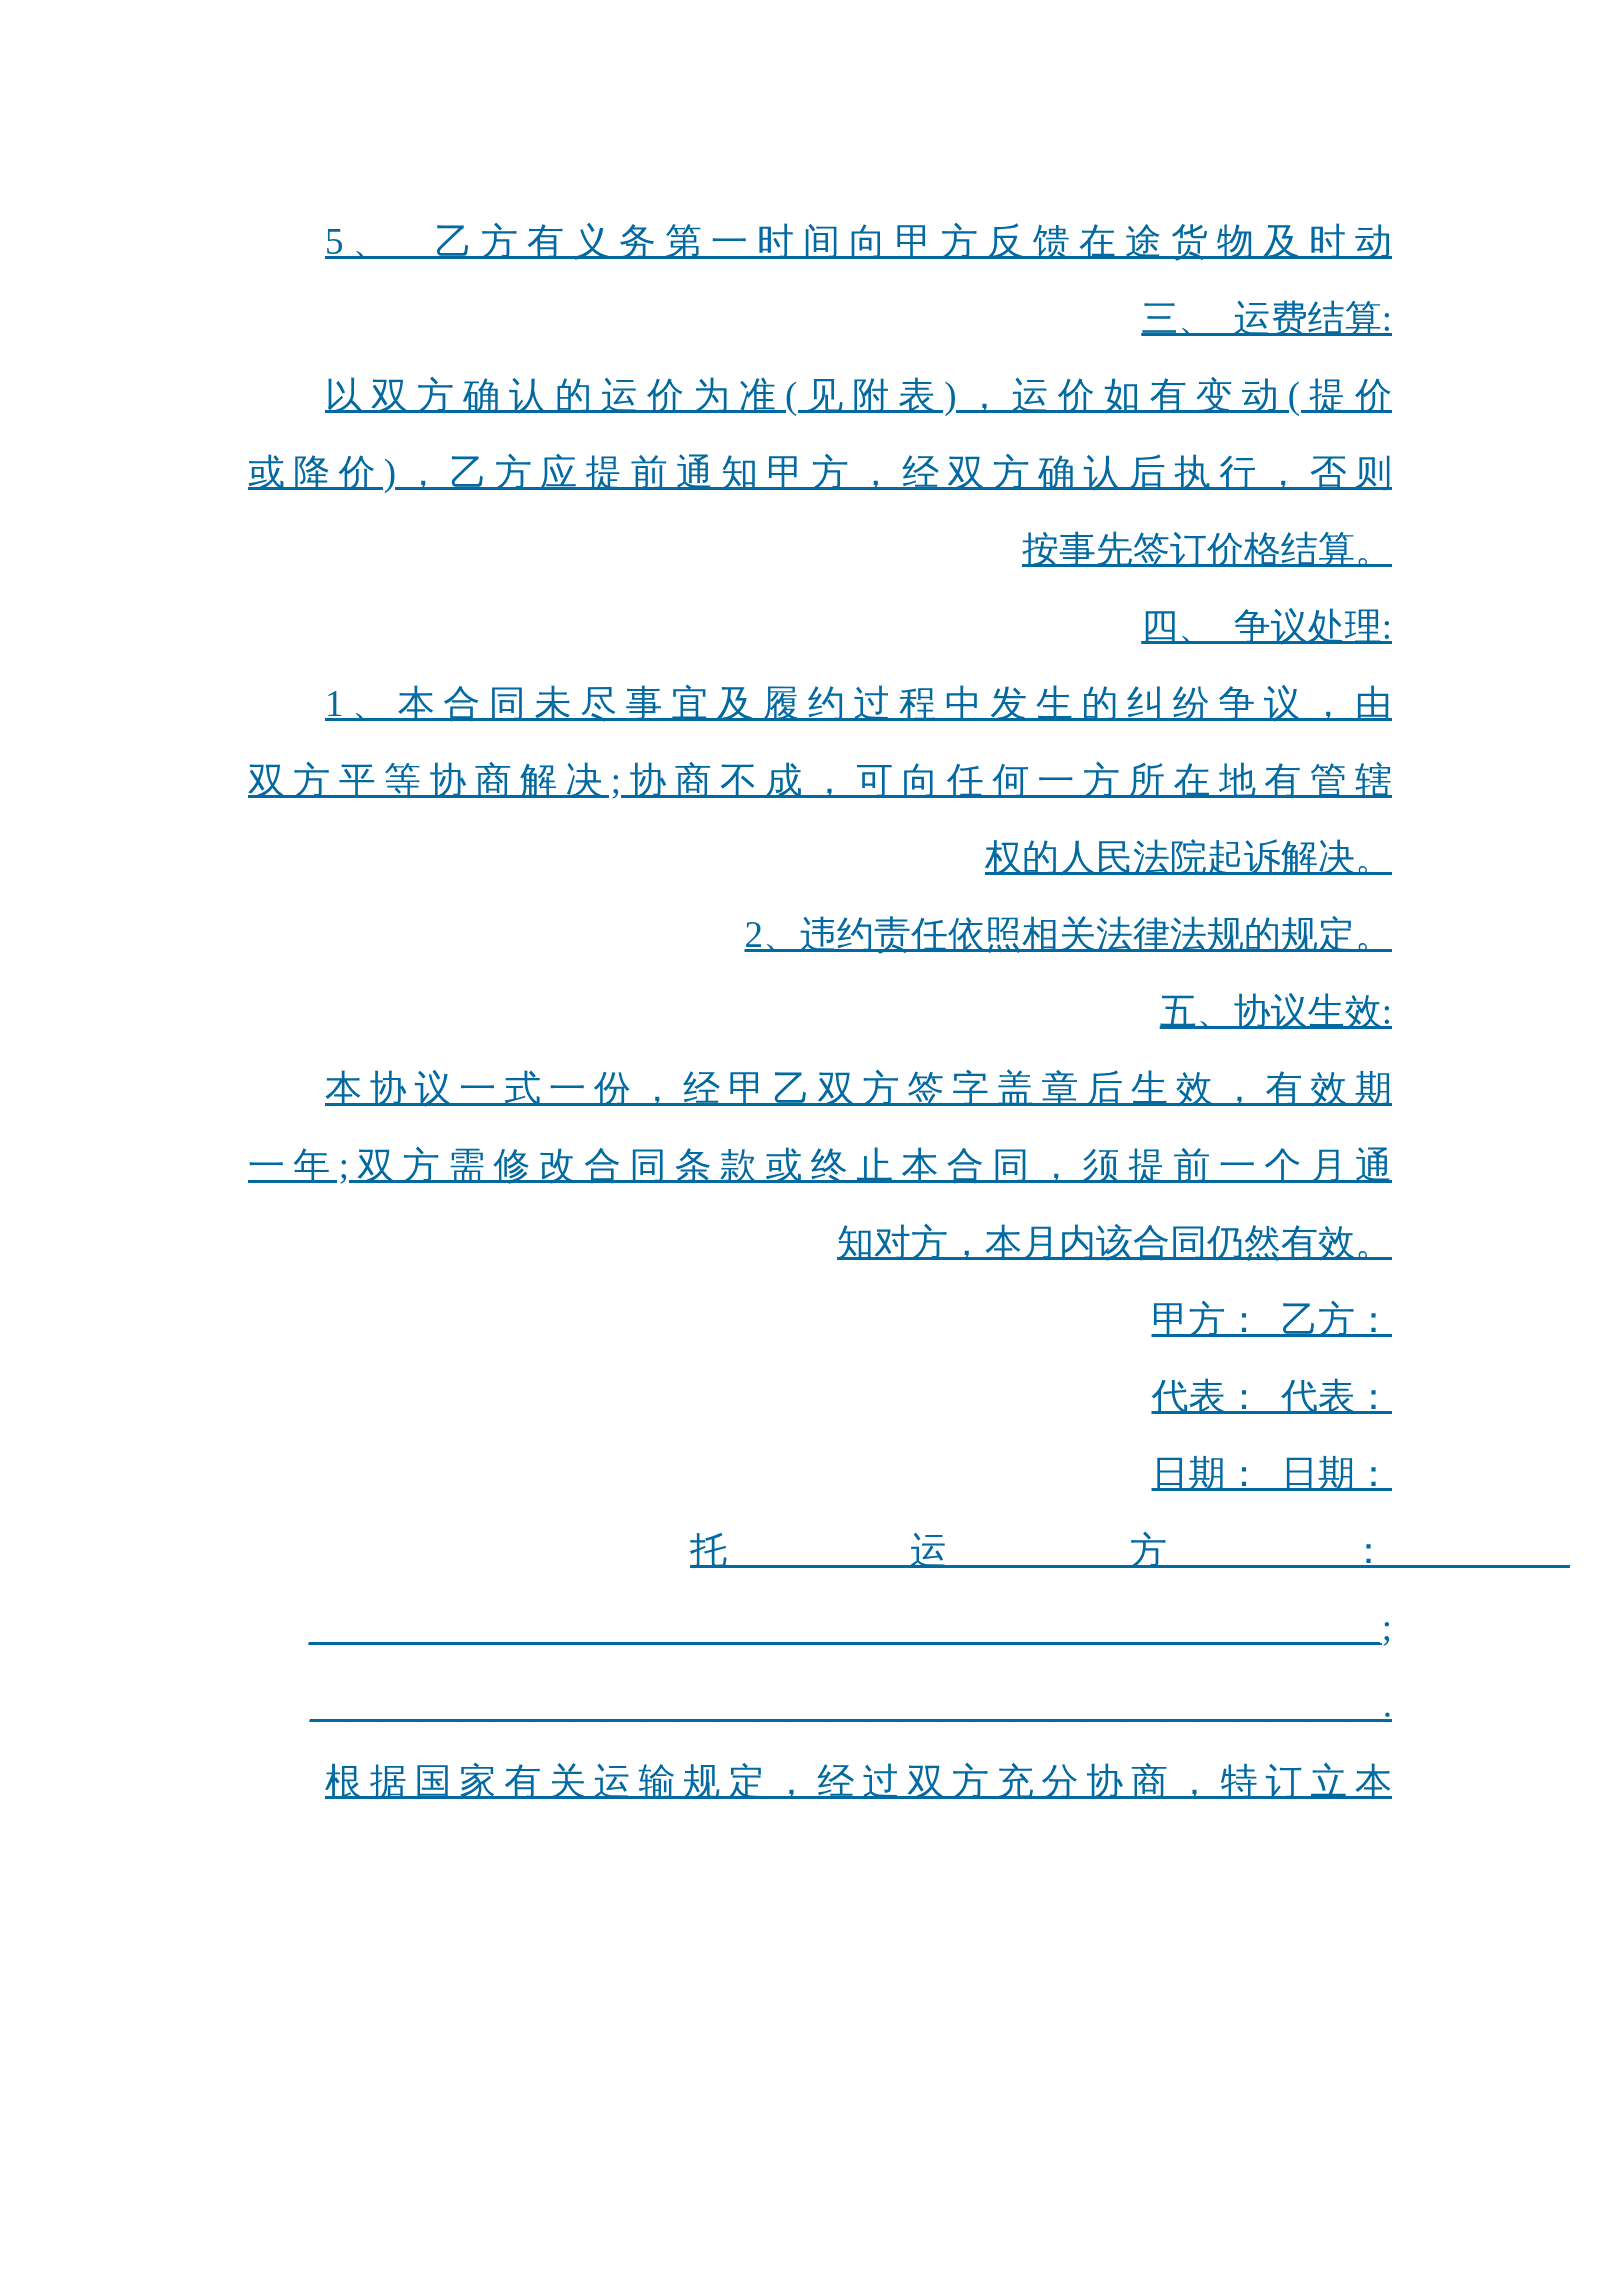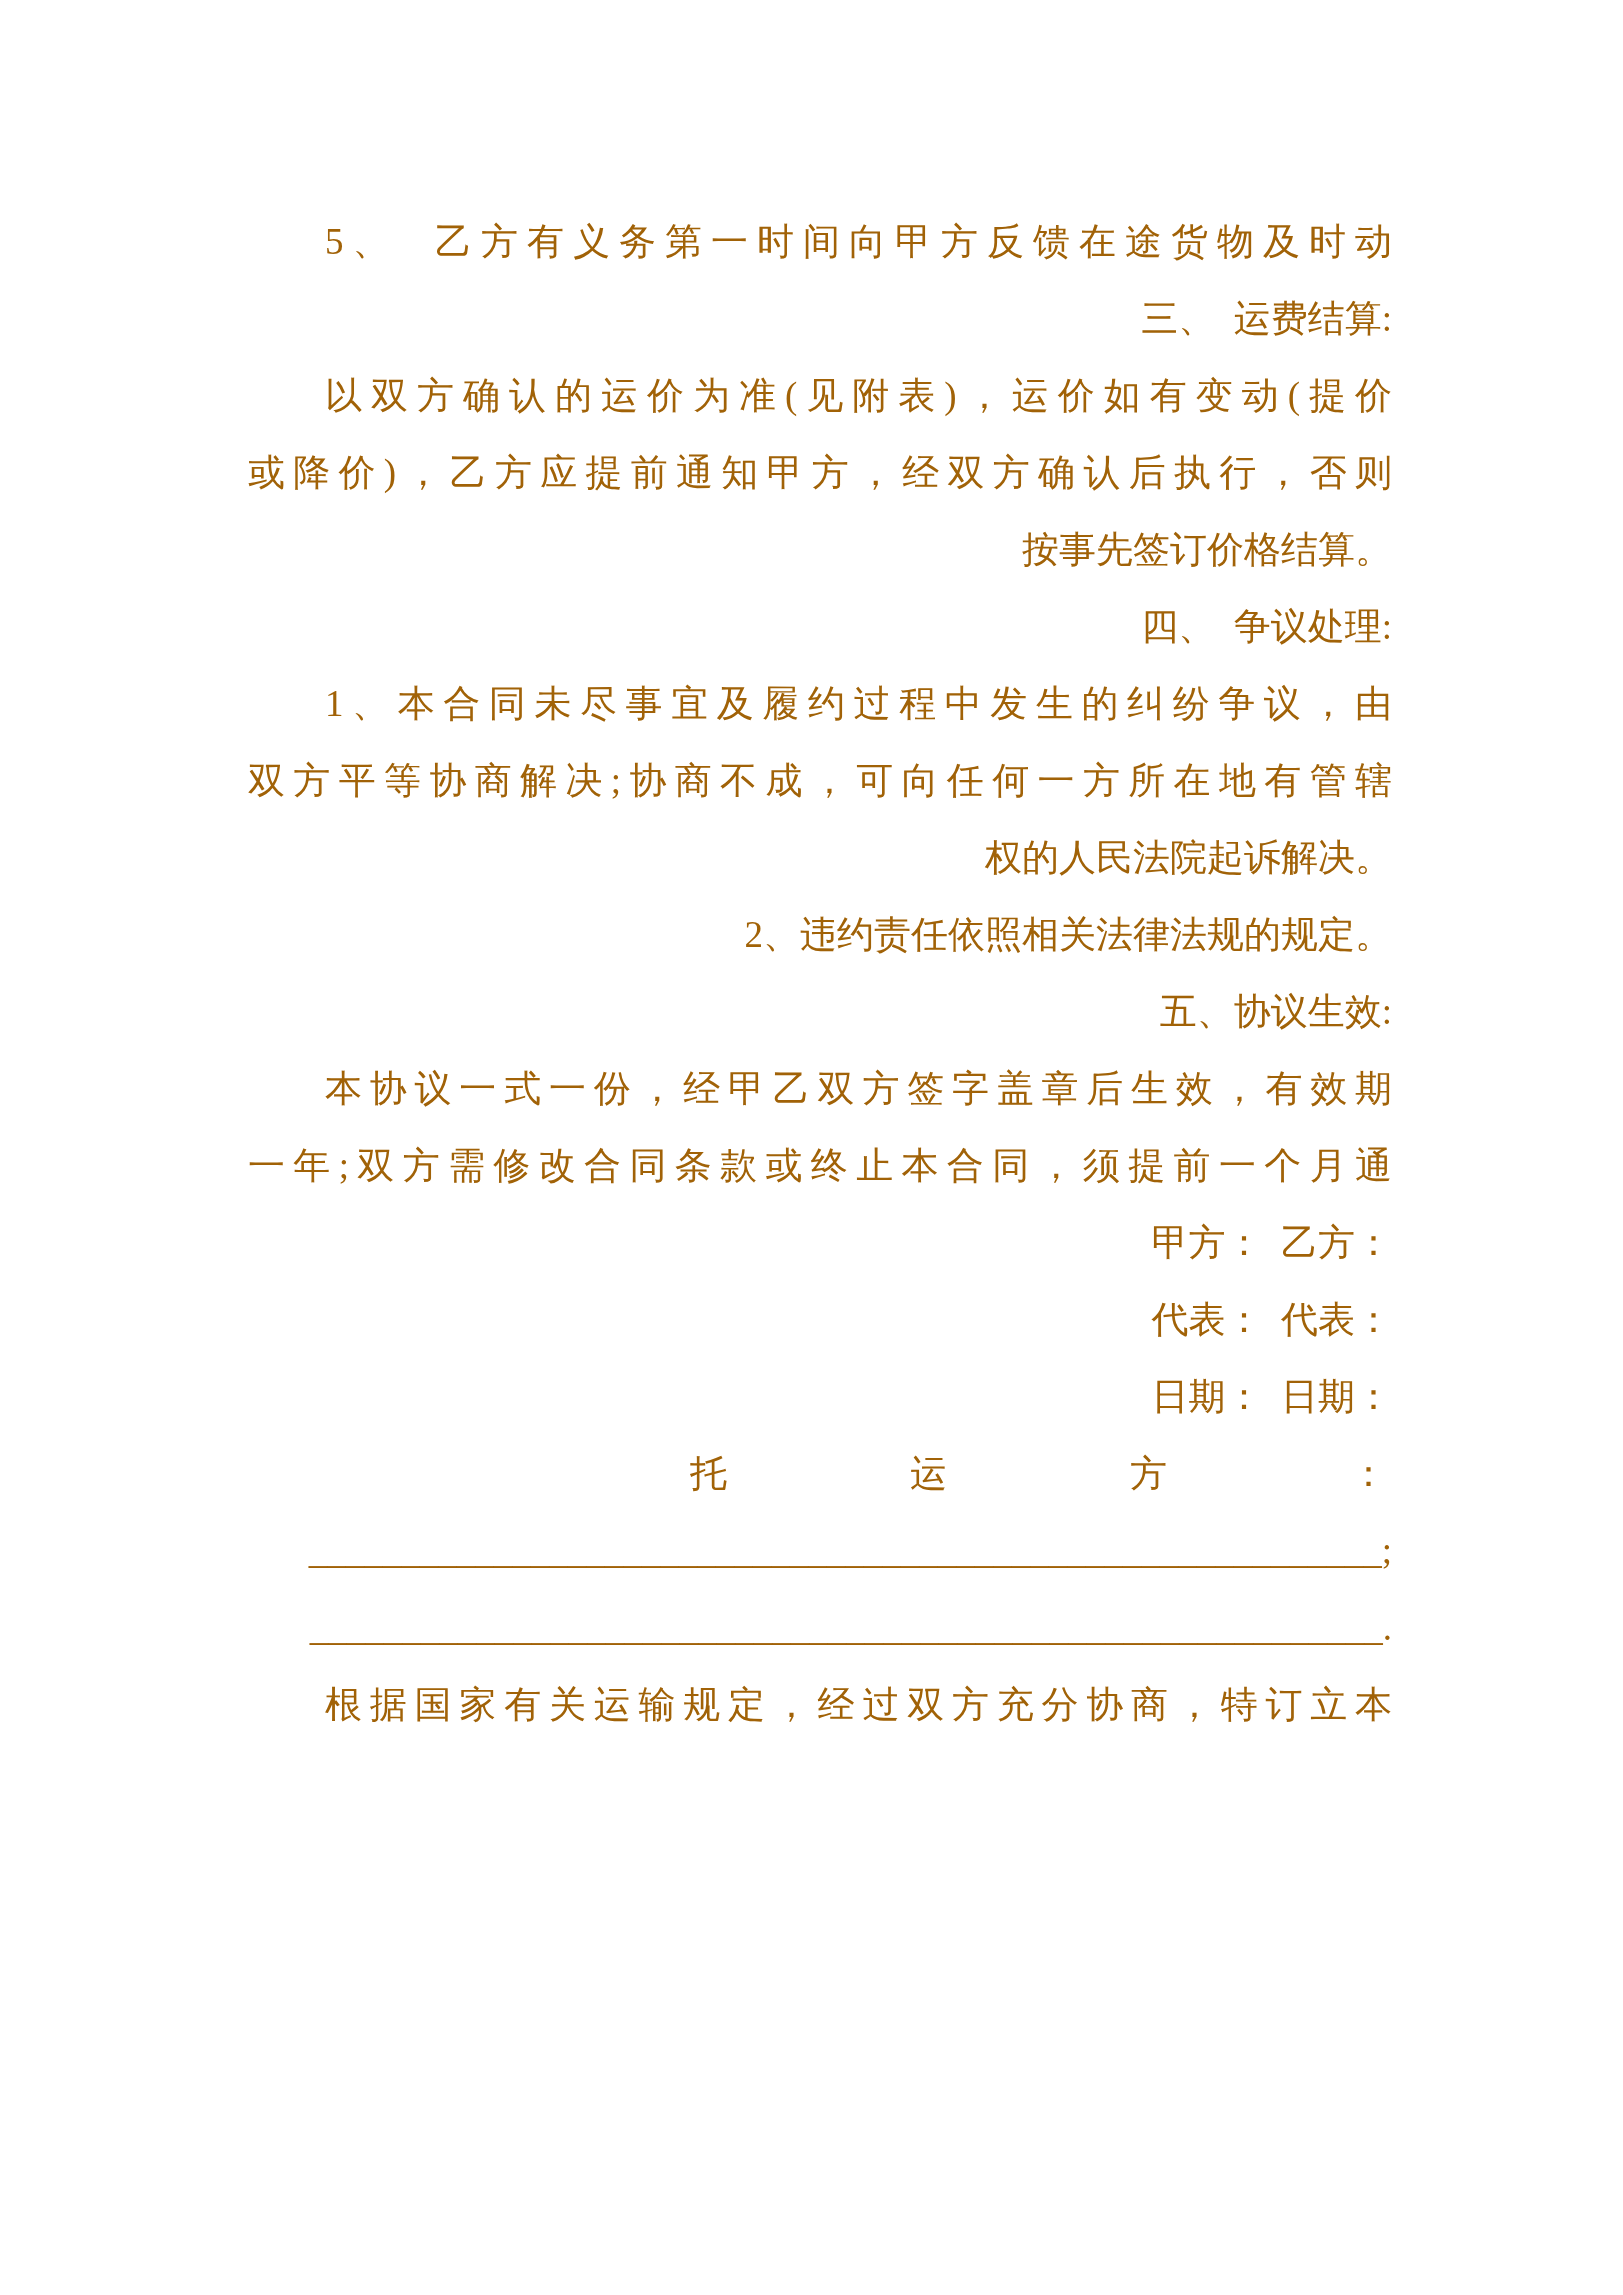--- a/index.html
+++ b/index.html
@@ -12,23 +12,24 @@
     height: 2295px;
     position: relative;
     overflow: hidden;
     font-family: "Liberation Serif", "DejaVu Serif", serif;
   }
   .doc {
     position: absolute;
     left: 248px;
     top: 203px;
     width: 1144px;
-    color: #a16207;
+    color: #0369a1;
     font-size: 37px;
     line-height: 77px;
+    text-decoration: underline;
   }
   .line {
     height: 77px;
     white-space: pre-wrap;
     text-align: right;
   }
   .indent {
     padding-left: 77px;
   }
   .fill {
@@ -56,20 +57,21 @@
   <div class="line fill">或降价)，乙方应提前通知甲方，经双方确认后执行，否则</div>
   <div class="line">按事先签订价格结算。</div>
   <div class="line indent">四、  争议处理:</div>
   <div class="line indent fill">1、本合同未尽事宜及履约过程中发生的纠纷争议，由</div>
   <div class="line fill">双方平等协商解决;协商不成，可向任何一方所在地有管辖</div>
   <div class="line">权的人民法院起诉解决。</div>
   <div class="line indent">2、违约责任依照相关法律法规的规定。</div>
   <div class="line indent">五、协议生效:</div>
   <div class="line indent fill">本协议一式一份，经甲乙双方签字盖章后生效，有效期</div>
   <div class="line fill">一年;双方需修改合同条款或终止本合同，须提前一个月通</div>
+  <div class="line">知对方，本月内该合同仍然有效。</div>
   <div class="line indent">甲方：  乙方：</div>
   <div class="line indent">代表：  代表：</div>
   <div class="line indent">日期：  日期：</div>
   <div class="line spread">托运方：</div>
   <div class="line blankrow">__________________________________________________________;</div>
   <div class="line blankrow">__________________________________________________________.</div>
   <div class="line indent fill">根据国家有关运输规定，经过双方充分协商，特订立本</div>
 </div>
 
 

